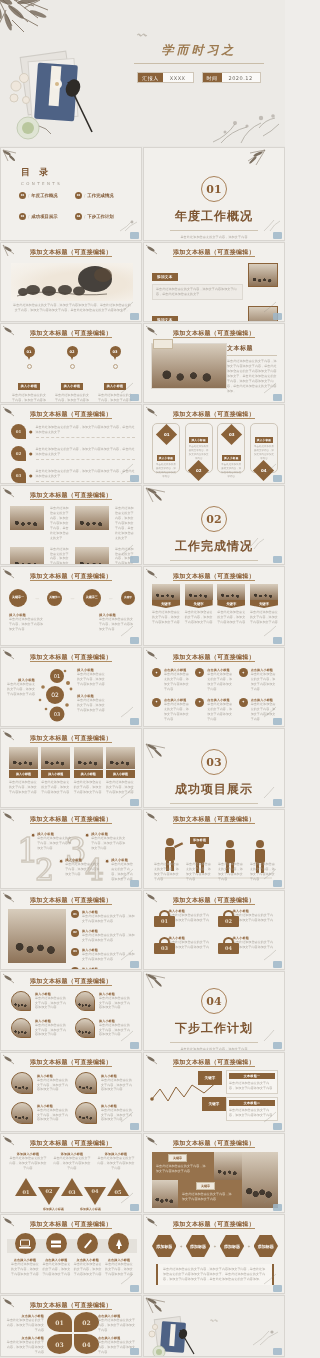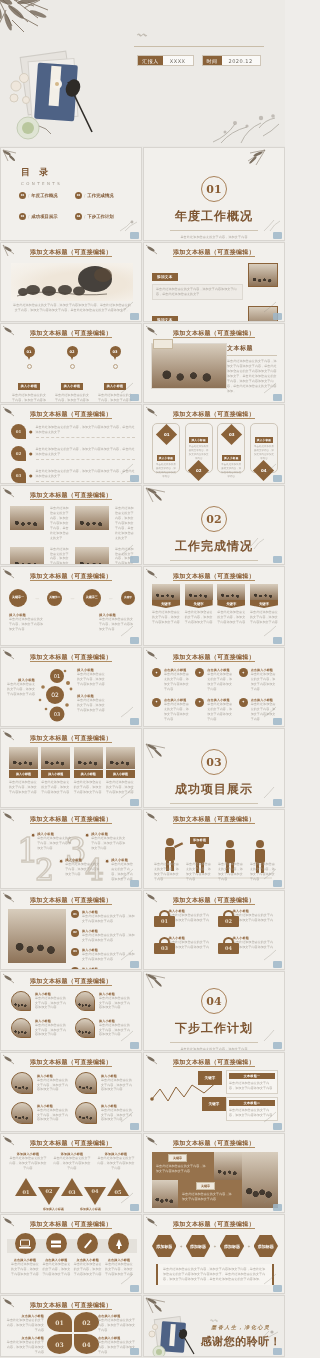--- a/index.html
+++ b/index.html
@@ -208,20 +208,21 @@
         </g>
         <circle cx="22" cy="88" r="11" fill="#dfe4d4" stroke="#c5cdb6"></circle>
         <circle cx="22" cy="88" r="6" fill="#b9c79e"></circle>
         <path d="M33 86 q8 2 12 8" stroke="#9a9288" fill="none"></path>
       </svg>
     </div>
 
     <span class="hero-cloud">〰</span>
 
     <div class="hero-title-wrap">
+      <div class="hero-sub">学而时习之</div>
       <div class="hero-rule"></div>
       <div class="hero-badges">
         <div class="badge">
           <span class="k">汇报人</span>
           <span class="v">XXXX</span>
         </div>
         <div class="badge">
           <span class="k">时间</span>
           <span class="v">2020.12</span>
         </div>
@@ -1313,24 +1314,20 @@
         <ellipse cx="35" cy="22" rx="4" ry="5" fill="#2e2b27" transform="rotate(22 35 22)"></ellipse>
         <circle cx="11" cy="40" r="6" fill="#dfe4d4" stroke="#c5cdb6"></circle>
           <circle cx="11" cy="40" r="3" fill="#b9c79e"></circle>
         <g fill="#efe7dc" stroke="#d6cec0">
             <circle cx="4" cy="22" r="3"></circle>
             <circle cx="7" cy="15" r="2.6"></circle>
           </g>
       </svg>
     </div>
     <span class="ink-deco" style="left:66px;top:18px">〰</span>
-    <div style="position:absolute;left:56px;top:28px;width:82px;text-align:center">
-      <div style="font-size:5px;color:#9d7b51;letter-spacing:1.6px;font-family:'DejaVu Serif',serif;font-style:italic;font-weight:700">墨香人生，净化心灵</div>
-      <div style="font-size:11px;font-weight:bold;color:#7d5531;letter-spacing:.5px;margin-top:4px">感谢您的聆听！</div>
-    </div>
     <svg style="position:absolute;right:2px;bottom:10px;width:30px;height:18px;opacity:.6" viewBox="0 0 30 18">
         <g stroke="#8d867b" stroke-width=".5" fill="none">
           <path d="M1 17 q10 -6 16 -14 M8 17 q8 -9 18 -13"></path>
         </g>
         <circle cx="20" cy="4" r="1.6" fill="#9a938a"></circle>
       </svg>
   </div>
 
 </div>
 

